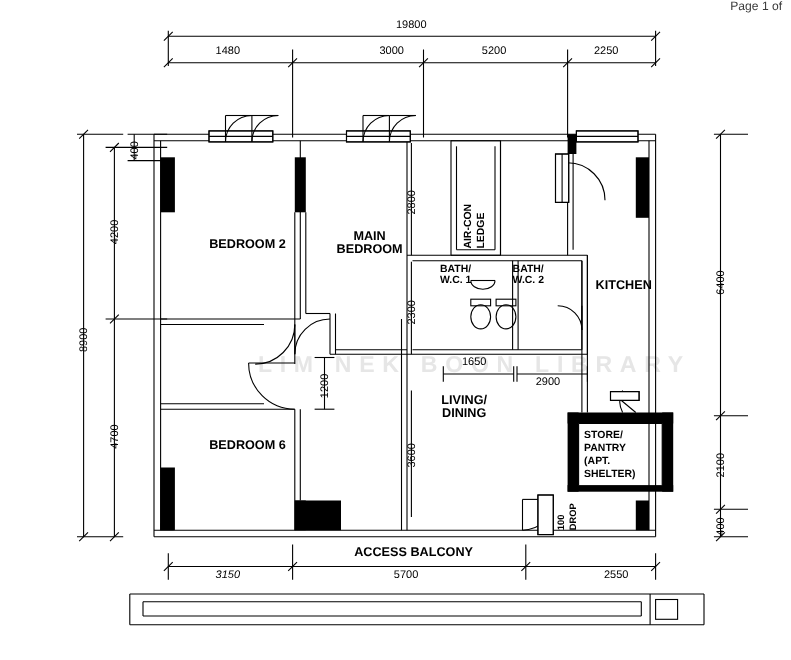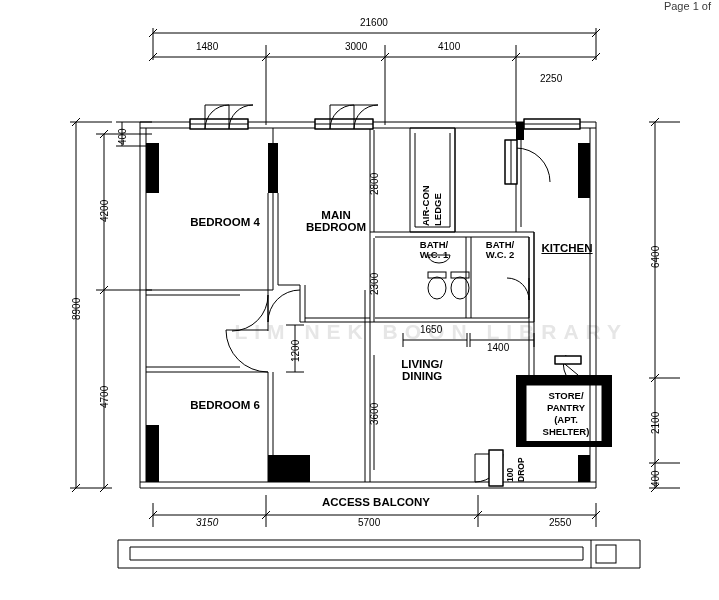--- a/index.html
+++ b/index.html
@@ -1,21 +1,21 @@
 <!DOCTYPE html>
 <html><head>
 <meta charset="utf-8">
 <style>
   html,body{margin:0;padding:0;background:#ffffff;}
   body{width:719px;height:600px;position:relative;font-family:"Liberation Sans",sans-serif;color:#000;overflow:hidden;}
   #plan{position:absolute;left:0;top:0;width:719px;height:600px;}
   .lbl{position:absolute;font-family:"Liberation Sans",sans-serif;color:#000;white-space:pre;line-height:1.05;}
   .dim{font-size:10px;}
   .room{font-size:11.5px;font-weight:bold;text-align:center;}
-  .small{font-size:9.5px;font-weight:bold;text-align:center;}
+  .small{font-size:9.5px;font-weight:bold;}
   .vert{transform-origin:left top;}
   .pagehdr{position:absolute;right:8px;top:0px;font-size:11px;color:#3a3a3a;}
   .wm{position:absolute;left:88px;top:320px;width:540px;font-size:21px;letter-spacing:7px;color:#e6e6e6;font-weight:bold;text-align:right;}
 </style>
 </head>
 <body>
 
 <div class="pagehdr">Page 1 of</div>
 
 <div class="wm">LIM NEK BOON LIBRARY</div>
@@ -259,51 +259,51 @@
     <line x1="130" y1="547" x2="583" y2="547"></line>
     <line x1="130" y1="547" x2="130" y2="560"></line>
     <line x1="583" y1="547" x2="583" y2="560"></line>
     <line x1="130" y1="560" x2="583" y2="560"></line>
     <line x1="591" y1="540" x2="591" y2="568"></line>
     <rect x="596" y="545" width="20" height="18"></rect>
 
   </g>
 </svg>
 
-<div class="lbl dim" style="left:360px;top:18px;">21600</div>
+<div class="lbl dim" style="left:360px;top:18px;">19800</div>
 <div class="lbl dim" style="left:196px;top:42px;">1480</div>
 <div class="lbl dim" style="left:313px;top:42px;margin-left:32px;">3000</div>
-<div class="lbl dim" style="left:438px;top:42px;">4100</div>
-<div class="lbl dim" style="left:540px;top:42px;margin-top:32px;">2250</div>
+<div class="lbl dim" style="left:438px;top:42px;">5200</div>
+<div class="lbl dim" style="left:540px;top:42px;">2250</div>
 
 <div class="lbl dim vert" style="left:72px;top:320px;transform:rotate(-90deg);">8900</div>
 <div class="lbl dim vert" style="left:100px;top:222px;transform:rotate(-90deg);">4200</div>
 <div class="lbl dim vert" style="left:100px;top:408px;transform:rotate(-90deg);">4700</div>
 <div class="lbl dim vert" style="left:118px;top:145px;transform:rotate(-90deg);">400</div>
 
 <div class="lbl dim vert" style="left:651px;top:268px;transform:rotate(-90deg);">6400</div>
 <div class="lbl dim vert" style="left:651px;top:434px;transform:rotate(-90deg);">2100</div>
 <div class="lbl dim vert" style="left:651px;top:487px;transform:rotate(-90deg);">400</div>
 
 <div class="lbl dim" style="left:196px;top:518px;font-style:italic;">3150</div>
 <div class="lbl dim" style="left:358px;top:518px;">5700</div>
 <div class="lbl dim" style="left:549px;top:518px;">2550</div>
 
 <div class="lbl dim vert" style="left:370px;top:195px;transform:rotate(-90deg);">2800</div>
 <div class="lbl dim vert" style="left:370px;top:295px;transform:rotate(-90deg);">2300</div>
 <div class="lbl dim vert" style="left:370px;top:425px;transform:rotate(-90deg);">3600</div>
 <div class="lbl dim vert" style="left:291px;top:362px;transform:rotate(-90deg);">1200</div>
 <div class="lbl dim" style="left:420px;top:325px;">1650</div>
-<div class="lbl dim" style="left:487px;top:343px;">1400</div>
-
-<div class="lbl room" style="left:175px;top:216px;width:100px;">BEDROOM 4</div>
+<div class="lbl dim" style="left:487px;top:343px;">2900</div>
+
+<div class="lbl room" style="left:175px;top:216px;width:100px;">BEDROOM 2</div>
 <div class="lbl room" style="left:293px;top:209px;width:86px;">MAIN
 BEDROOM</div>
 <div class="lbl room" style="left:175px;top:399px;width:100px;">BEDROOM 6</div>
-<div class="lbl room" style="left:530px;top:242px;width:74px;text-decoration:underline;">KITCHEN</div>
+<div class="lbl room" style="left:530px;top:254px;width:74px;">KITCHEN</div>
 <div class="lbl small" style="left:400px;top:240px;width:68px;">BATH/
 W.C. 1</div>
 <div class="lbl small" style="left:466px;top:240px;width:68px;">BATH/
 W.C. 2</div>
 <div class="lbl room" style="left:385px;top:358px;width:74px;">LIVING/
 DINING</div>
 <div class="lbl small" style="left:531px;top:390px;width:70px;line-height:1.25;">STORE/
 PANTRY
 (APT.
 SHELTER)</div>

